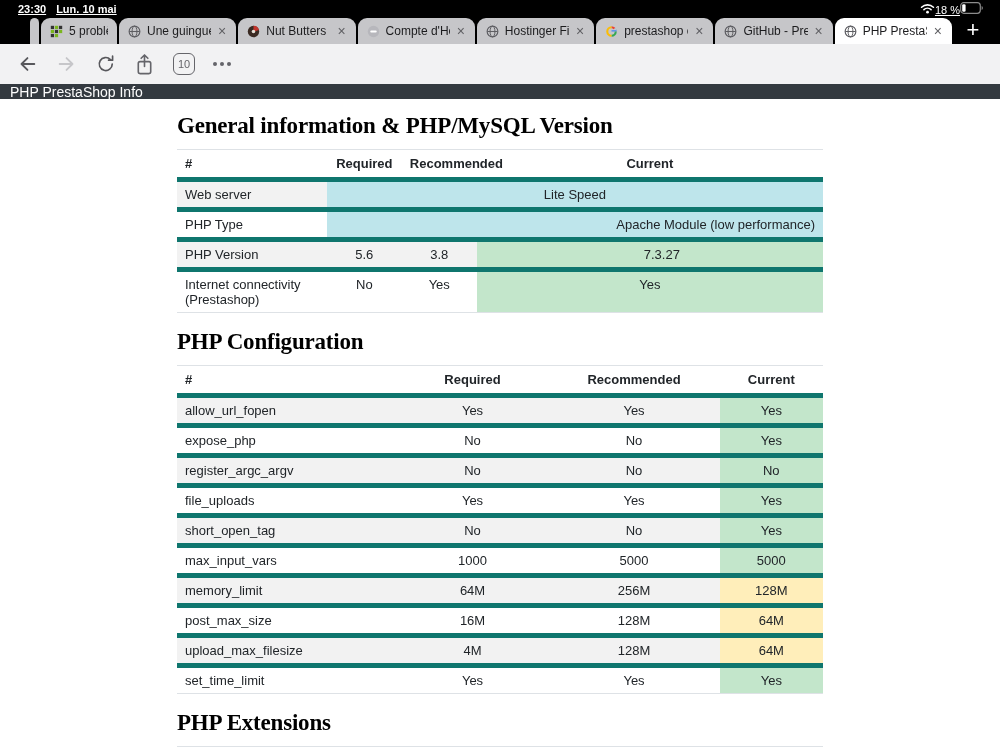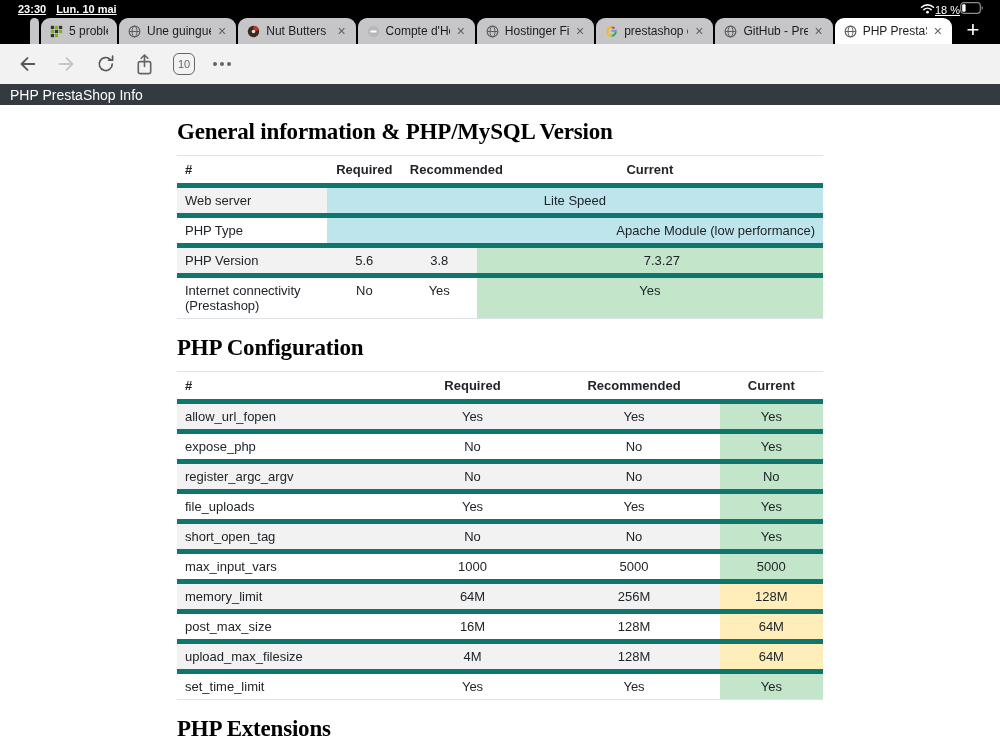--- a/index.html
+++ b/index.html
@@ -30,21 +30,21 @@
   .nav-ic { display:flex; align-items:center; }
   .addr-pill { flex:1; height:29px; background:#e7e7ea; border-radius:15px; display:flex; align-items:center;
                justify-content:center; gap:5px; position:relative; font-size:13px; color:#1c1c1e; }
   .addr-pill .mic { position:absolute; right:11px; top:5px; }
   .tabcount { width:22px; height:22px; border:1.7px solid #65656a; border-radius:6px; color:#65656a;
               font-size:11px; display:flex; align-items:center; justify-content:center; }
   .moredots { display:flex; gap:3px; }
   .moredots i { width:4px; height:4px; border-radius:50%; background:#65656a; }
 
   
-  .navbar { height:21px; background:#343a40; color:#fdfdfd; font-size:14px; display:flex;
+  .navbar { height:15px; background:#343a40; color:#fdfdfd; font-size:14px; display:flex;
             align-items:center; padding:0 10px; }
 
   
   .content { width:646px; margin:0 auto; padding-top:4px; color:#212529; }
   h2.sec-title { font-size:23px; font-weight:600; letter-spacing:-0.2px; margin:16px 0 10px; color:#000000;font-family:Liberation Serif, serif; }
   .content section:first-child h2.sec-title { margin-top:10px; }
   table.info { width:100%; border-collapse:collapse; table-layout:fixed; font-size:13px;
                border-bottom:1px solid #dee2e6; }
   table.info th { font-weight:bold; padding:6px 8px; border-top:1px solid #dee2e6;
                   border-bottom:2px solid #dee2e6; text-align:center; }

